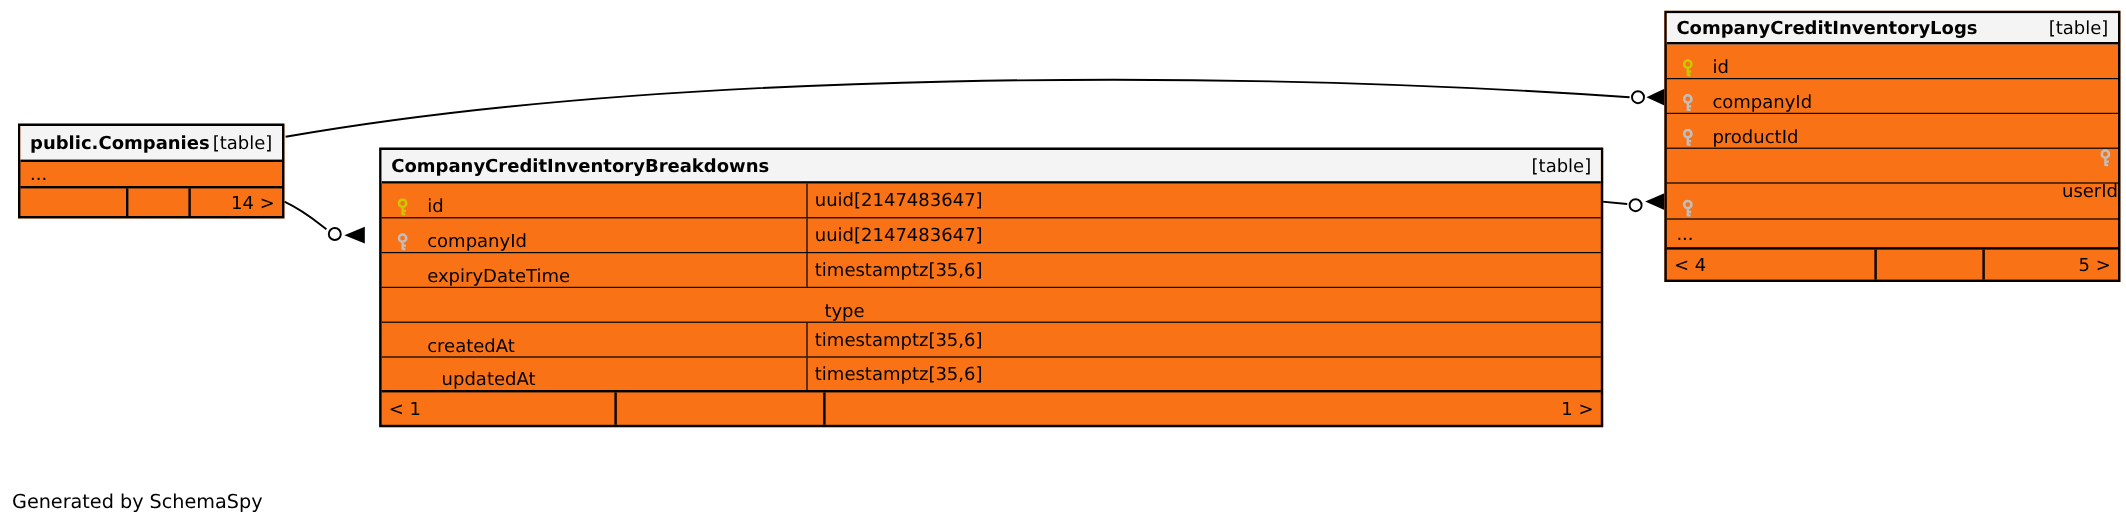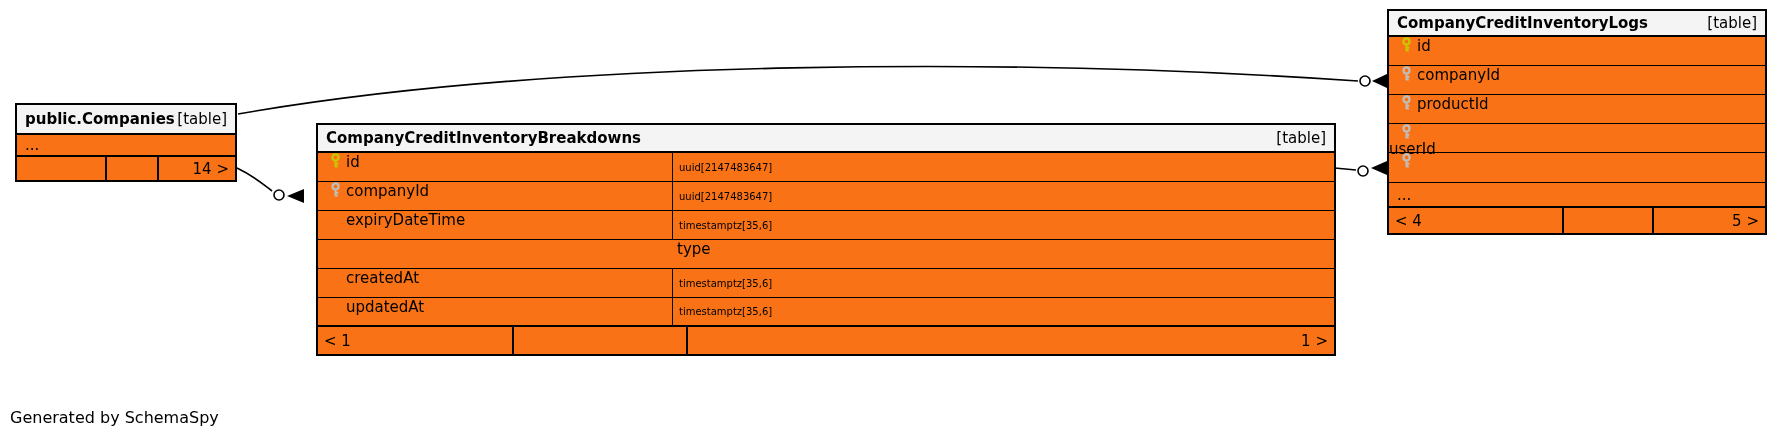--- a/index.html
+++ b/index.html
@@ -10,22 +10,22 @@
   }
   .tbl{position:absolute;background:#f97316;border:2px solid #000;box-sizing:border-box;}
   .tbl-header{
     background:#f4f4f4;border-bottom:2px solid #000;display:flex;
     align-items:center;justify-content:space-between;padding:0 8px;box-sizing:border-box;
   }
   .tbl-title{font-weight:bold;font-size:15px;}
   .tbl-badge{font-size:15px;font-weight:normal;}
   .row{display:flex;align-items:center;border-bottom:1px solid #000;box-sizing:border-box;}
   .row:last-of-type{border-bottom:none;}
-  .name-cell{display:flex;align-items:flex-start;box-sizing:border-box;height:100%;flex-shrink:0;}
-  .type-cell{flex:1;padding-left:6px;font-size:10px;white-space:nowrap;overflow:hidden;box-sizing:border-box;height:100%;display:flex;align-items:center;border-left:1px solid #000;}
+  .name-cell{display:flex;align-items:flex-end;box-sizing:border-box;height:100%;flex-shrink:0;gap:10px;}
+  .type-cell{flex:1;padding-left:6px;font-size:15px;white-space:nowrap;overflow:hidden;box-sizing:border-box;height:100%;display:flex;align-items:center;border-left:1px solid #000;}
   .keyspot{width:22px;display:flex;justify-content:center;flex-shrink:0;margin-left:6px;}
   .colname{font-size:15px;white-space:nowrap;}
   .dots-row{display:flex;align-items:center;padding-left:8px;font-size:15px;border-bottom:2px solid #000;box-sizing:border-box;}
   .footer{display:flex;box-sizing:border-box;font-size:15px;}
   .fcell{box-sizing:border-box;border-right:2px solid #000;display:flex;align-items:center;padding:0 6px;}
   .fcell:last-child{border-right:none;justify-content:flex-end;}
   .key{display:block;}
   .key.pk{color:#c9c900;}
   .key.fk{color:#bfbfbf;}
   #caption{position:absolute;left:10px;top:408px;font-size:16px;}
@@ -119,21 +119,21 @@
 
   <div class="row" style="height:29px;">
     <div class="name-cell" style="width:354px;">
       <span class="keyspot"></span>
       <span class="colname">createdAt</span>
     </div>
     <div class="type-cell">timestamptz[35,6]</div>
   </div>
 
   <div class="row" style="height:29px;border-bottom:2px solid #000;">
-    <div class="name-cell" style="width:354px;">
+    <div class="name-cell" style="width:354px;padding-left:12px;">
       <span class="keyspot"></span>
       <span class="colname">updatedAt</span>
     </div>
     <div class="type-cell">timestamptz[35,6]</div>
   </div>
 
   <div class="footer" style="height:27px;">
     <div class="fcell" style="width:196px;">&lt; 1</div>
     <div class="fcell" style="width:174px;"></div>
     <div class="fcell" style="flex:1;">1 &gt;</div>

